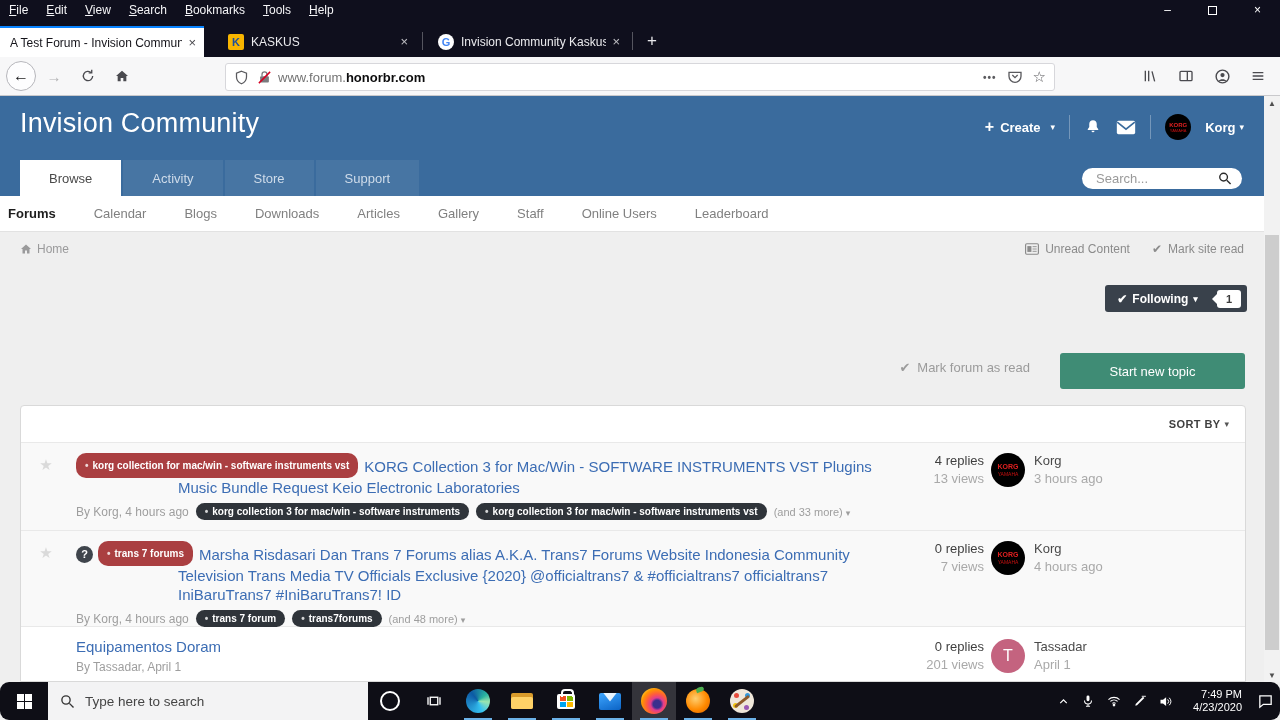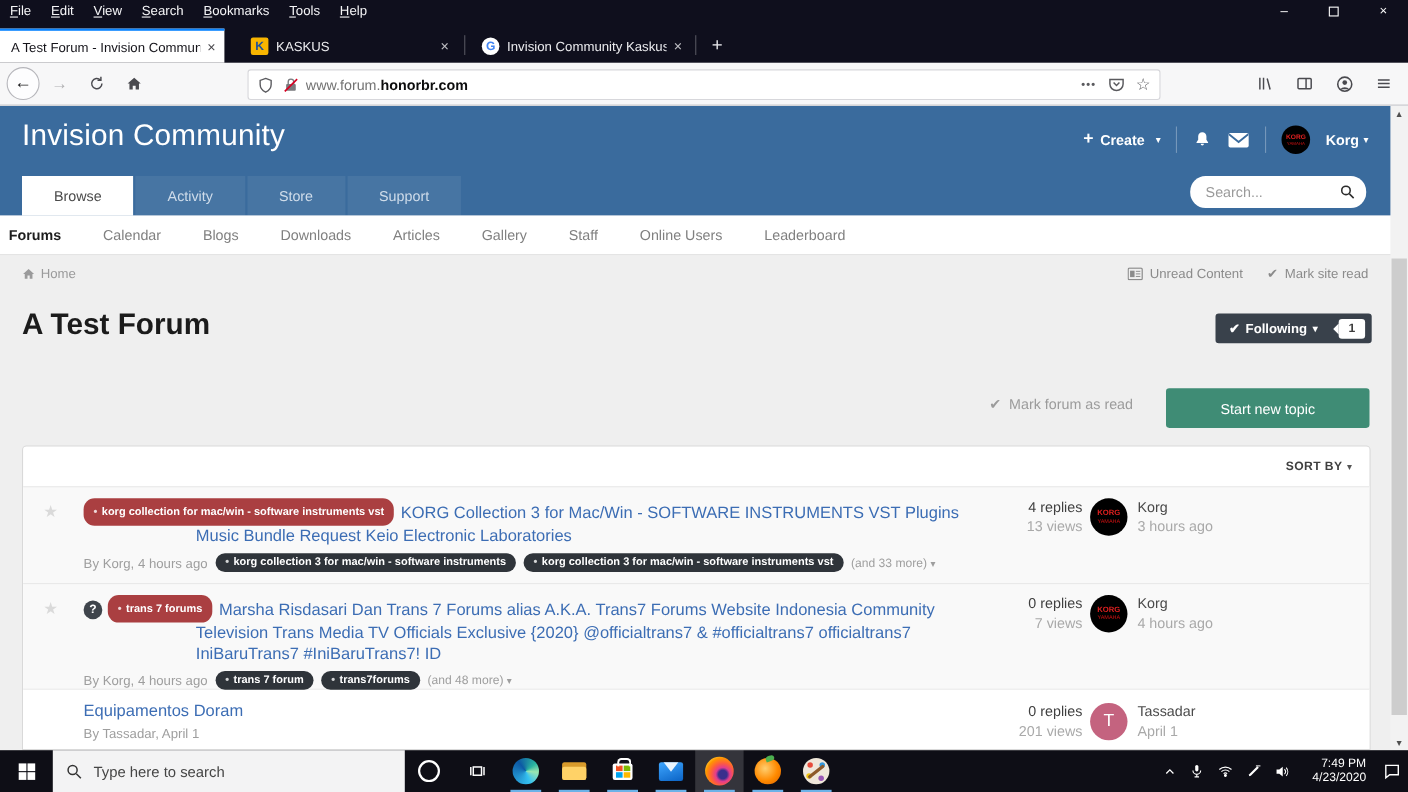--- a/index.html
+++ b/index.html
@@ -54,21 +54,21 @@
   .hdr-sep { width:1px; height:24px; background:rgba(255,255,255,.3); }
   .hdr-caret { font-size:9px; margin-left:4px; }
   .avatar-sm { width:26px; height:26px; border-radius:50%; background:#000; display:flex; flex-direction:column; align-items:center; justify-content:center; overflow:hidden; }
   .avatar-sm .l1 { color:#e02020; font-size:6px; font-weight:bold; line-height:6px; }
   .avatar-sm .l2 { color:#c11; font-size:4px; line-height:5px; }
   .user-label { font-size:13px; font-weight:bold; }
 
   .site-tabs { position:absolute; left:20px; bottom:0; display:flex; }
   .site-tab { padding:0 29px; height:36px; display:flex; align-items:center; font-size:13px; color:#cfdcea; background:rgba(255,255,255,.07); margin-right:2px; }
   .site-tab.active { background:#fff; color:#4a4a4a; }
-  .search-pill { position:absolute; right:38px; bottom:7px; width:160px; height:29px; background:#fff; border-radius:14px; display:flex; align-items:center; padding:0 10px 0 14px;gap:12px; }
+  .search-pill { position:absolute; right:38px; bottom:7px; width:160px; height:21px; background:#fff; border-radius:14px; display:flex; align-items:center; padding:0 10px 0 14px;gap:12px; }
   .search-pill input { border:0; outline:0; width:110px; font-size:13px; color:#444; background:transparent; font-family:inherit; }
   .search-pill input::placeholder { color:#9a9a9a; }
 
   .secondary-nav { position:absolute; top:100px; left:0; right:0; height:36px; background:#fff; border-bottom:1px solid #e2e2e2; display:flex; align-items:center; padding-left:8px; }
   .snav-item { font-size:13px; color:#808080; margin-right:38px; }
   .snav-item.active { color:#1d1d1d; font-weight:bold; }
 
   .breadcrumbs { position:absolute; top:136px; left:0; right:0; height:34px; }
   .crumb-home { position:absolute; left:20px; top:10px; display:flex; align-items:center; gap:5px; color:#9a9a9b; font-size:12px; }
   .crumb-right { position:absolute; right:36px; top:10px; display:flex; align-items:center; gap:22px; color:#8b8b8b; font-size:12px; }
@@ -118,21 +118,21 @@
   .name-col .poster { color:#4a4a4a; }
   .name-col .when { color:#a9a9a9; margin-top:3px; }
 
   
   .scrollbar { position:absolute; right:0; top:96px; width:16px; height:586px; background:#f2f2f2; z-index:27; }
   .sb-arrow { position:absolute; left:0; width:16px; height:14px; color:#505050; font-size:8px; display:flex; align-items:center; justify-content:center; }
   .sb-up { top:0; } .sb-down { bottom:0; }
   .sb-thumb { position:absolute; left:1px; top:139px; width:14px; height:415px; background:#cdcdcd; }
 
   
-  .taskbar { position:absolute; top:682px; left:0; right:0; height:38px; background:#0e0e16; display:flex; align-items:stretch; z-index:40; }
+  .taskbar { position:absolute; top:682px; left:0; right:0; height:38px; background:#0e0e16; display:flex; align-items:stretch; z-index:40;border-radius:9px; }
   .tb-start { width:48px; display:flex; align-items:center; justify-content:center; }
   .win-logo { display:grid; grid-template-columns:7px 7px; grid-template-rows:7px 7px; gap:1px; }
   .win-logo span { background:#fff; }
   .tb-search { width:320px; background:#f3f3f4; display:flex; align-items:center; padding-left:12px; gap:10px; }
   .tb-search input { border:0; outline:0; background:transparent; font-size:13.5px; color:#444; width:250px; font-family:inherit; }
   .tb-search input::placeholder { color:#454545; }
   .app-slot { width:44px; display:flex; align-items:center; justify-content:center; position:relative; }
   .app-slot.running::after { content:''; position:absolute; bottom:0; left:8px; right:8px; height:2px; background:#6cb2e8; }
   .app-slot.focused { background:rgba(255,255,255,.16); }
   .cortana-ring { width:20px; height:20px; border:2px solid #fff; border-radius:50%; }
@@ -342,21 +342,20 @@
             </svg>
           <span>Unread Content</span>
         </span>
         <span class="crumb-link">
           <span>✔</span>
           <span>Mark site read</span>
         </span>
       </span>
     </div>
 
-    <div class="page-title">A Test Forum</div>
 
     <div class="following-btn">
       <span>✔</span>
       <span>Following</span>
       <span style="font-size:9px">▾</span>
       <span class="following-badge">1</span>
     </div>
 
     <div class="mark-forum-read">
       <span>✔</span>

